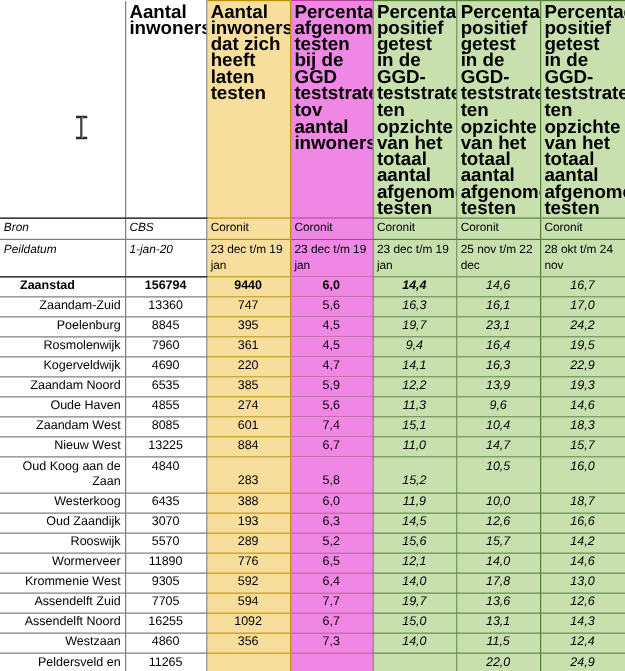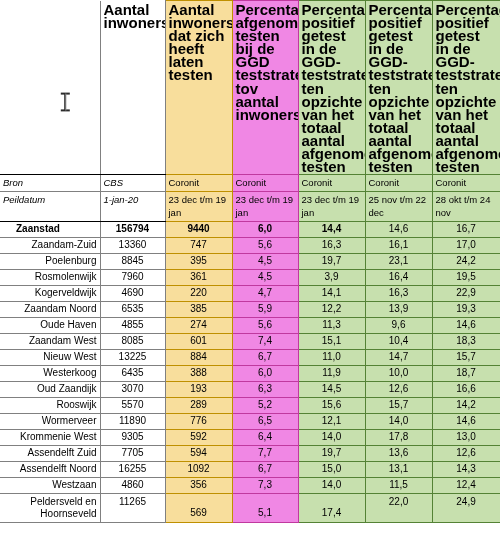--- a/index.html
+++ b/index.html
@@ -153,20 +153,21 @@
     background: #F087E4;
     text-align: center;
     font-weight: bold;
     border: 1.3px solid #C0399F;
     margin-left: 36px;
   }
   td.d-green, td.d-greentop, td.d-greenmid {
     background: #C7E0AE;
     text-align: center;
     border: 1.3px solid #548235;
+    font-style: italic;
   }
 
   
   tr.total-row td {
     font-weight: bold;
     height: 16px;
     vertical-align: middle;
     font-size: 10px;
   }
   tr.total-row td.d-name {
@@ -260,21 +261,21 @@
         <td class="d-pink">4,5</td>
         <td class="d-green">19,7</td>
         <td class="d-green">23,1</td>
         <td class="d-green">24,2</td>
       </tr>
       <tr class="data-row">
         <td class="d-name">Rosmolenwijk</td>
         <td class="d-num">7960</td>
         <td class="d-yellow">361</td>
         <td class="d-pink">4,5</td>
-        <td class="d-green">3,9</td>
+        <td class="d-green">9,4</td>
         <td class="d-green">16,4</td>
         <td class="d-green">19,5</td>
       </tr>
       <tr class="data-row">
         <td class="d-name">Kogerveldwijk</td>
         <td class="d-num">4690</td>
         <td class="d-yellow">220</td>
         <td class="d-pink">4,7</td>
         <td class="d-green">14,1</td>
         <td class="d-green">16,3</td>
@@ -308,20 +309,29 @@
         <td class="d-green">18,3</td>
       </tr>
       <tr class="data-row">
         <td class="d-name">Nieuw West</td>
         <td class="d-num">13225</td>
         <td class="d-yellow">884</td>
         <td class="d-pink">6,7</td>
         <td class="d-green">11,0</td>
         <td class="d-green">14,7</td>
         <td class="d-green">15,7</td>
+      </tr>
+      <tr class="data-row tall">
+        <td class="d-name">Oud Koog aan de Zaan</td>
+        <td class="d-num">4840</td>
+        <td class="d-yellow">283</td>
+        <td class="d-pink">5,8</td>
+        <td class="d-greenmid d-green">15,2</td>
+        <td class="d-greentop d-green">10,5</td>
+        <td class="d-greentop d-green">16,0</td>
       </tr>
       <tr class="data-row">
         <td class="d-name">Westerkoog</td>
         <td class="d-num">6435</td>
         <td class="d-yellow">388</td>
         <td class="d-pink">6,0</td>
         <td class="d-green">11,9</td>
         <td class="d-green">10,0</td>
         <td class="d-green">18,7</td>
       </tr>

